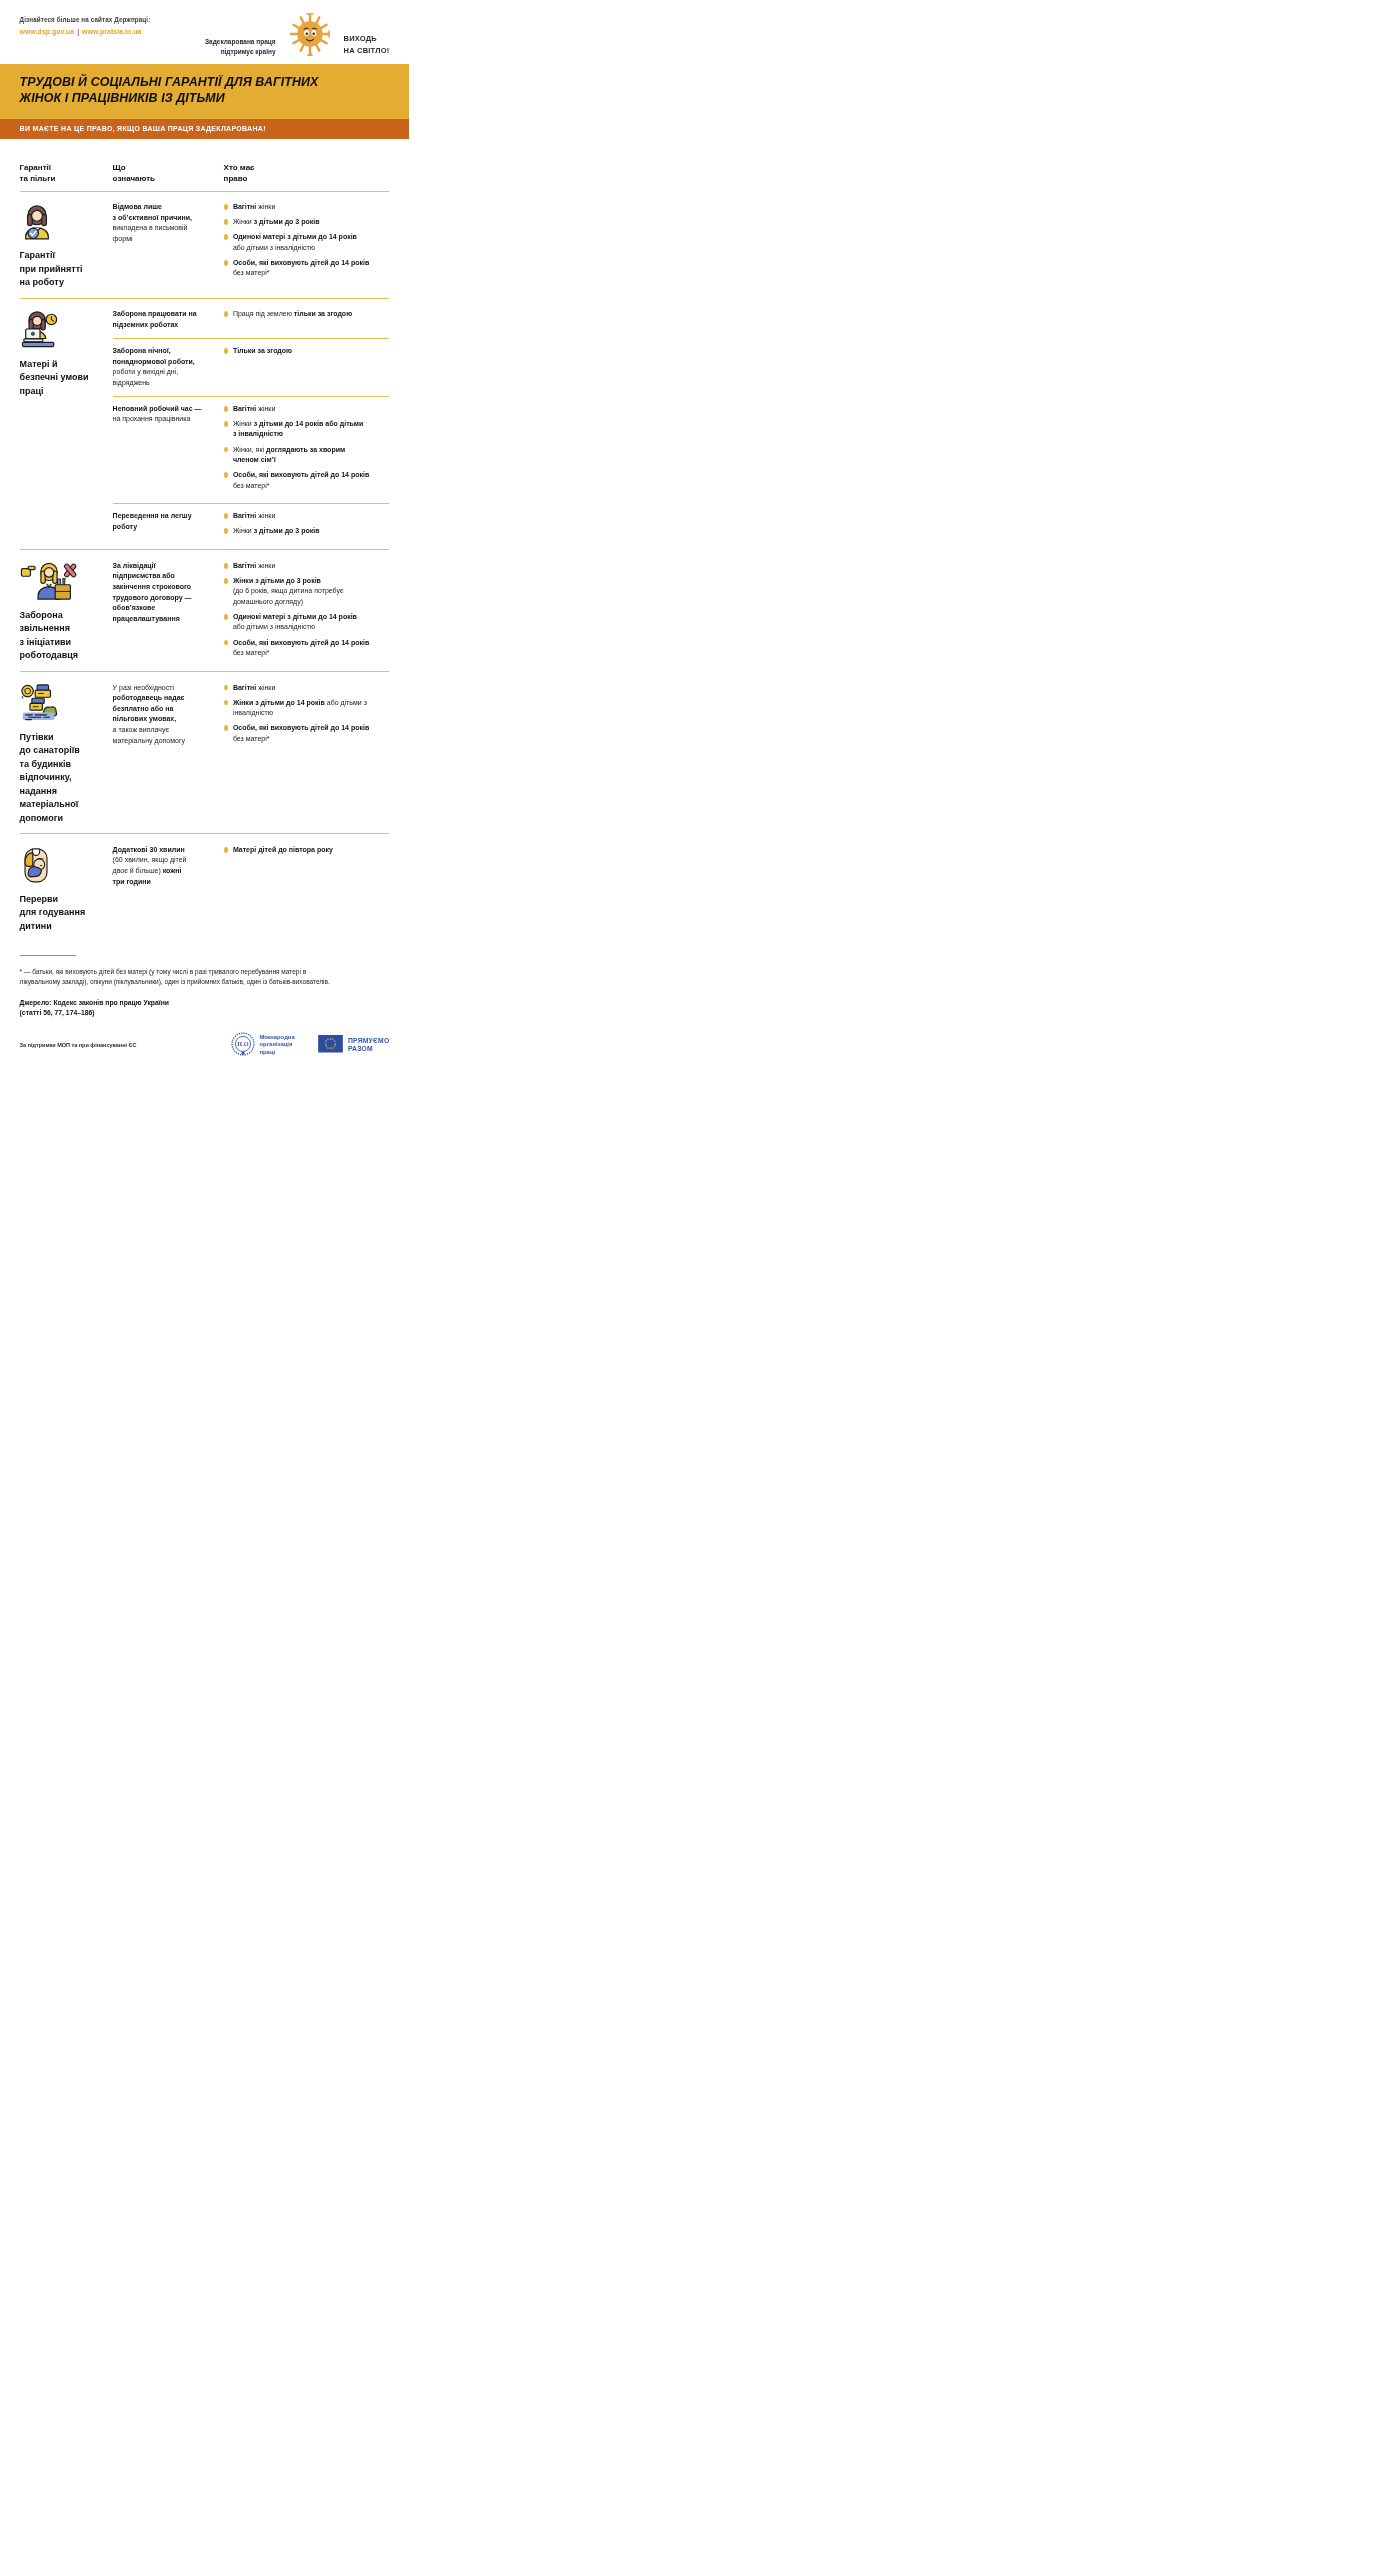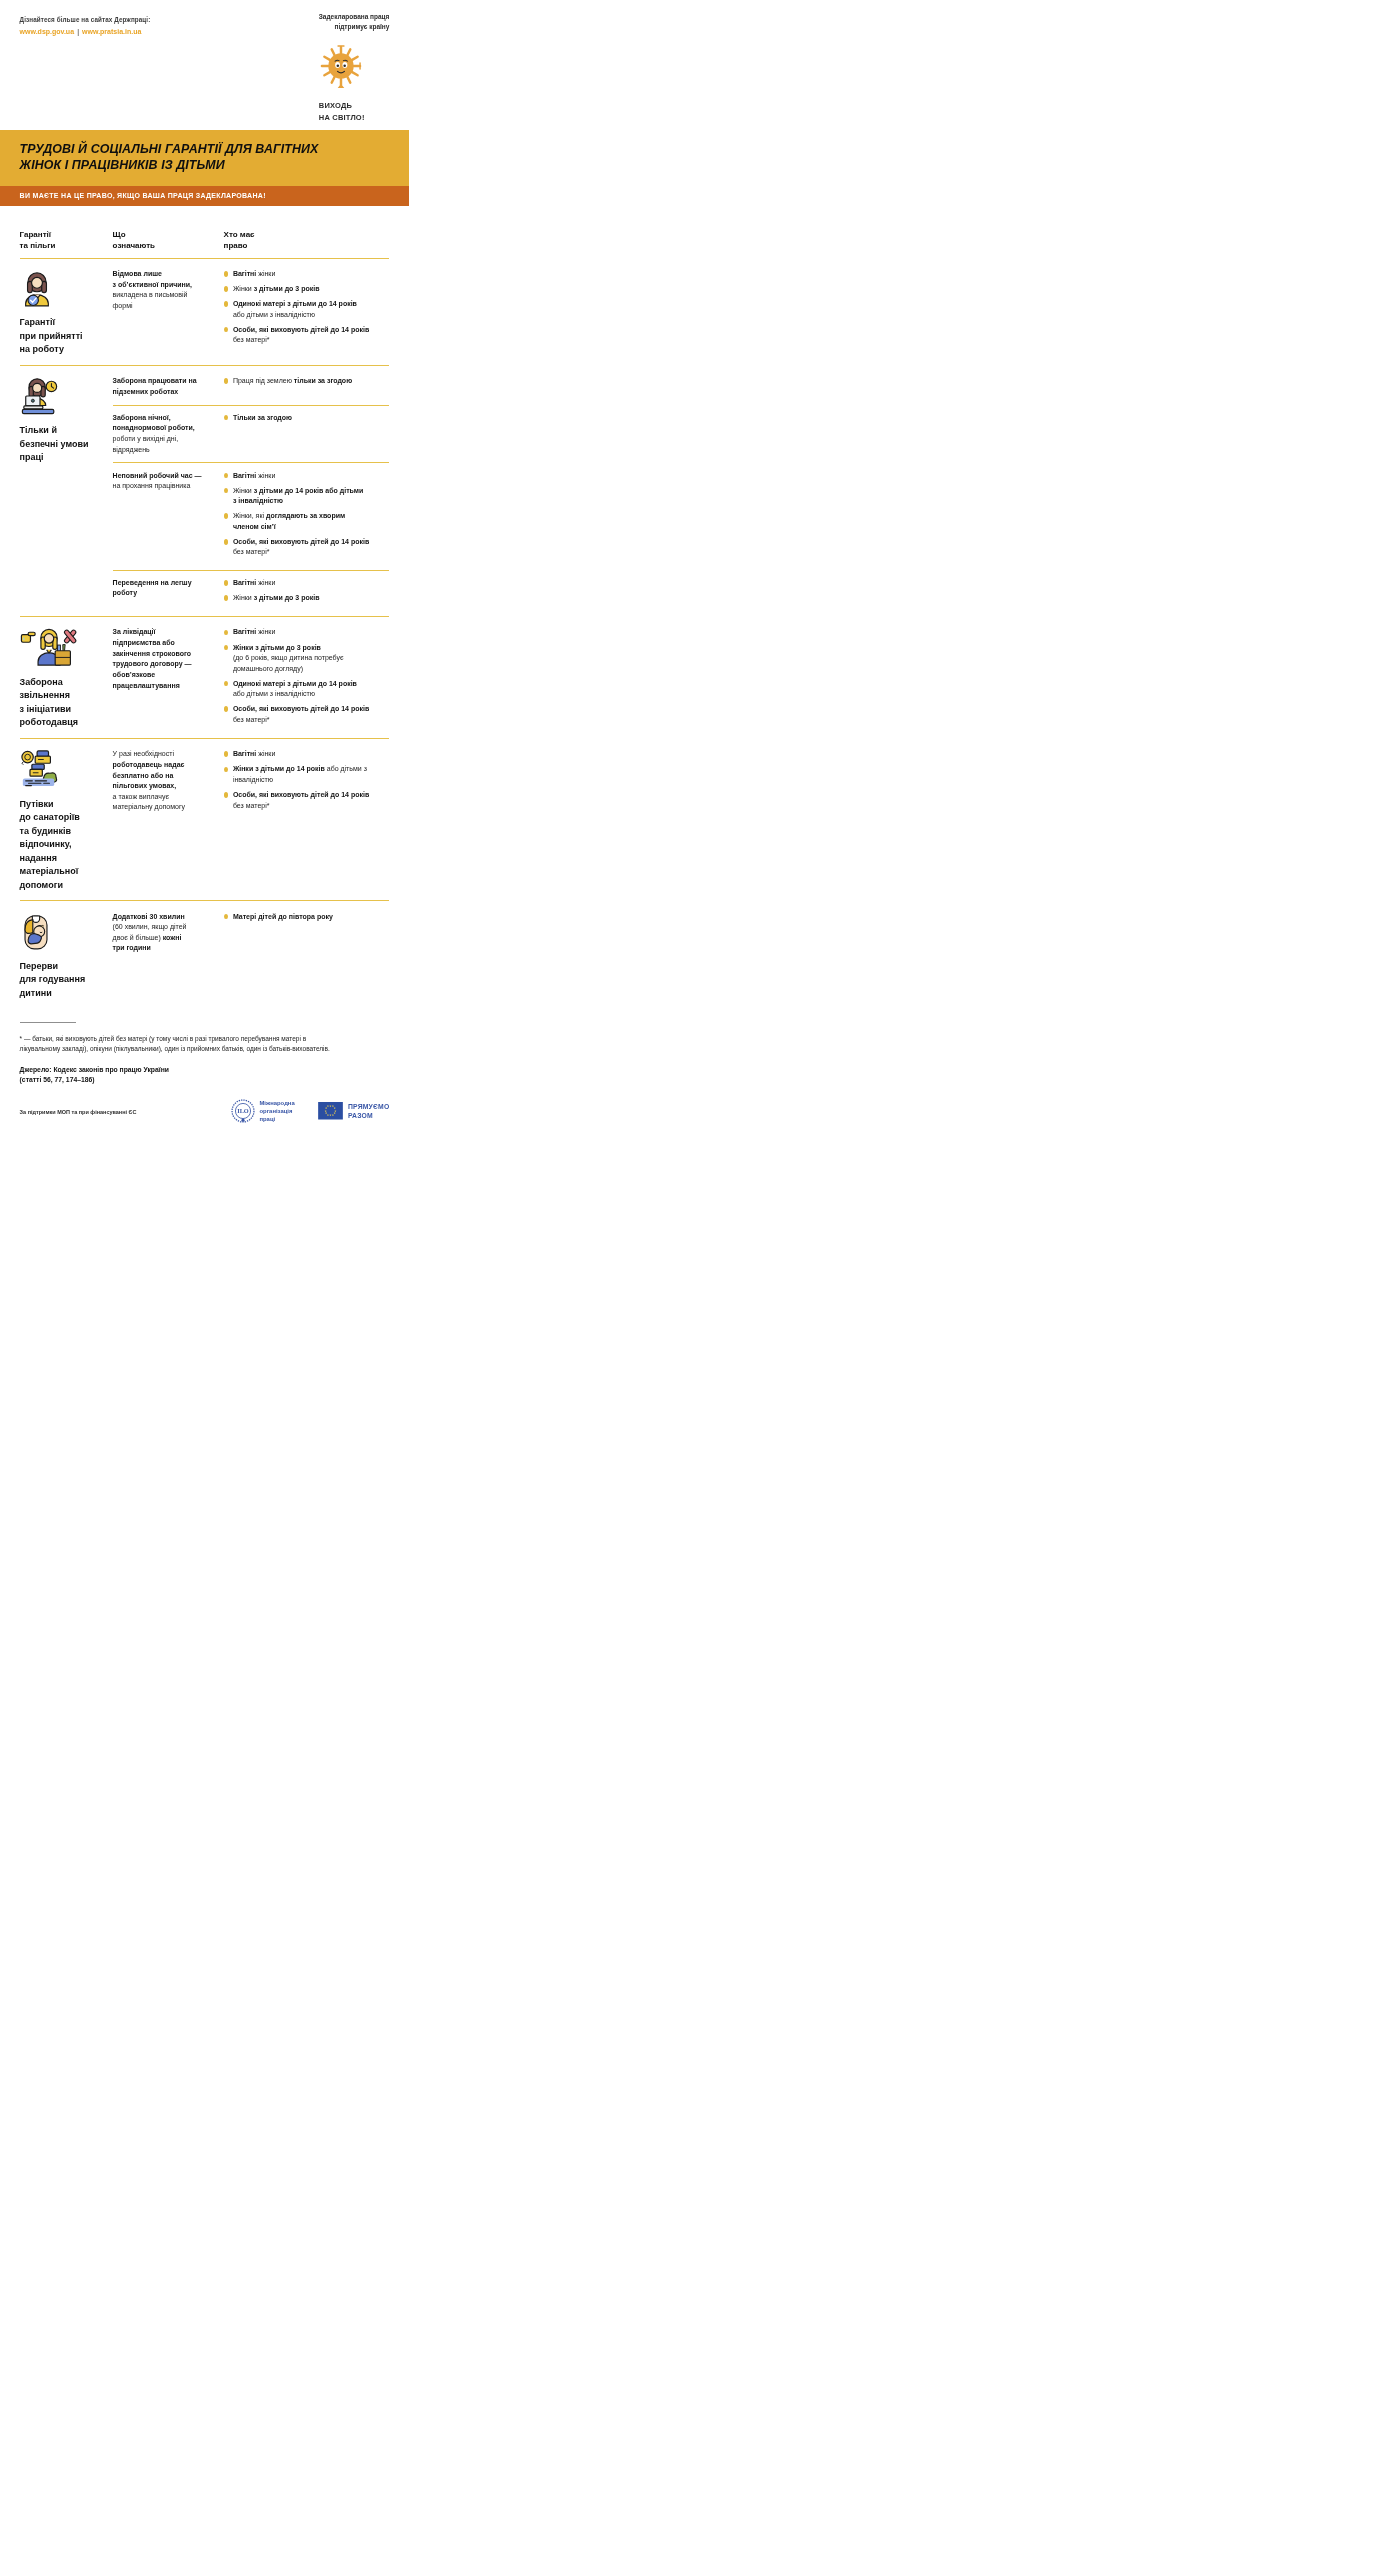--- a/index.html
+++ b/index.html
@@ -11,21 +11,21 @@
   }
   .page{width:409px;background:#fff;}
 
   
   .header{display:flex;align-items:flex-start;padding:12.4px 19.6px 7.2px 19.6px;}
   .header-left{padding-top:4.1px;}
   .info-label{font-size:6.3px;font-weight:700;color:#3c3c3c;letter-spacing:0.1px;}
   .links{margin-top:4.1px;font-size:7px;font-weight:800;}
   .link{color:#e9a426;text-decoration:none;}
   .link-sep{color:#1d1d1d;font-weight:400;margin:0 3.1px;}
-  .header-right{margin-left:auto;display:flex;align-items:flex-start;gap:12px;flex-direction:column;}
+  .header-right{margin-left:auto;display:flex;align-items:flex-end;gap:12px;}
   .slogan{font-size:6.5px;font-weight:800;text-align:right;line-height:1.5;white-space:pre-line;color:#2c2c2c;}
   .sun-wrap{width:44px;height:44px;flex:none;}
   .cta{font-size:7.5px;font-weight:800;line-height:1.55;white-space:pre-line;color:#2c2c2c;letter-spacing:0.2px;}
 
   
   .title-block{background:#e3ac33;padding:10.3px 19.6px 12.4px 19.6px;font-style:italic;}
   .title{font-size:12.4px;font-weight:800;line-height:1.32;letter-spacing:0.1px;color:#0f0f0f;white-space:pre-line;}
   .banner{background:#c9641d;color:#fff;padding:6.2px 19.6px 6.7px 19.6px;font-size:7px;font-weight:800;letter-spacing:0.3px;}
 
   
@@ -187,21 +187,21 @@
             <rect x="19" y="22" width="9" height="22" rx="4.5" fill="#7a534e" stroke="#1b1b1b" stroke-width="2.5"></rect>
             <rect x="44" y="22" width="9" height="22" rx="4.5" fill="#7a534e" stroke="#1b1b1b" stroke-width="2.5"></rect>
             <circle cx="36" cy="25" r="9.5" fill="#f6dec0" stroke="#1b1b1b" stroke-width="2.5"></circle>
             <path d="M18 62 a18 15 0 0 1 36 0 z" fill="#efc93d" stroke="#1b1b1b" stroke-width="2.5"></path>
             <rect x="12" y="42" width="30" height="21" rx="2" fill="#eef2f6" stroke="#1b1b1b" stroke-width="2.5"></rect>
             <circle cx="27" cy="52" r="3.2" fill="#4a6b72" stroke="#1b1b1b" stroke-width="1.8"></circle>
             <rect x="8" y="63" width="40" height="6" rx="2" fill="#e8e8e8" stroke="#1b1b1b" stroke-width="2.5"></rect>
             <rect x="5" y="70" width="66" height="9" rx="3" fill="#6f8fd9" stroke="#1b1b1b" stroke-width="2.5"></rect>
           </svg>
         </div>
-        <div class="row-label">Тільки й
+        <div class="row-label">Матері й
 безпечні умови
 праці</div>
       </div>
       <div class="subs">
           <div class="sub">
             <div class="what"><b>Заборона працювати на
 підземних роботах</b></div>
             <ul class="who">
               <li class="bullet">
                 <span class="dot"></span>

